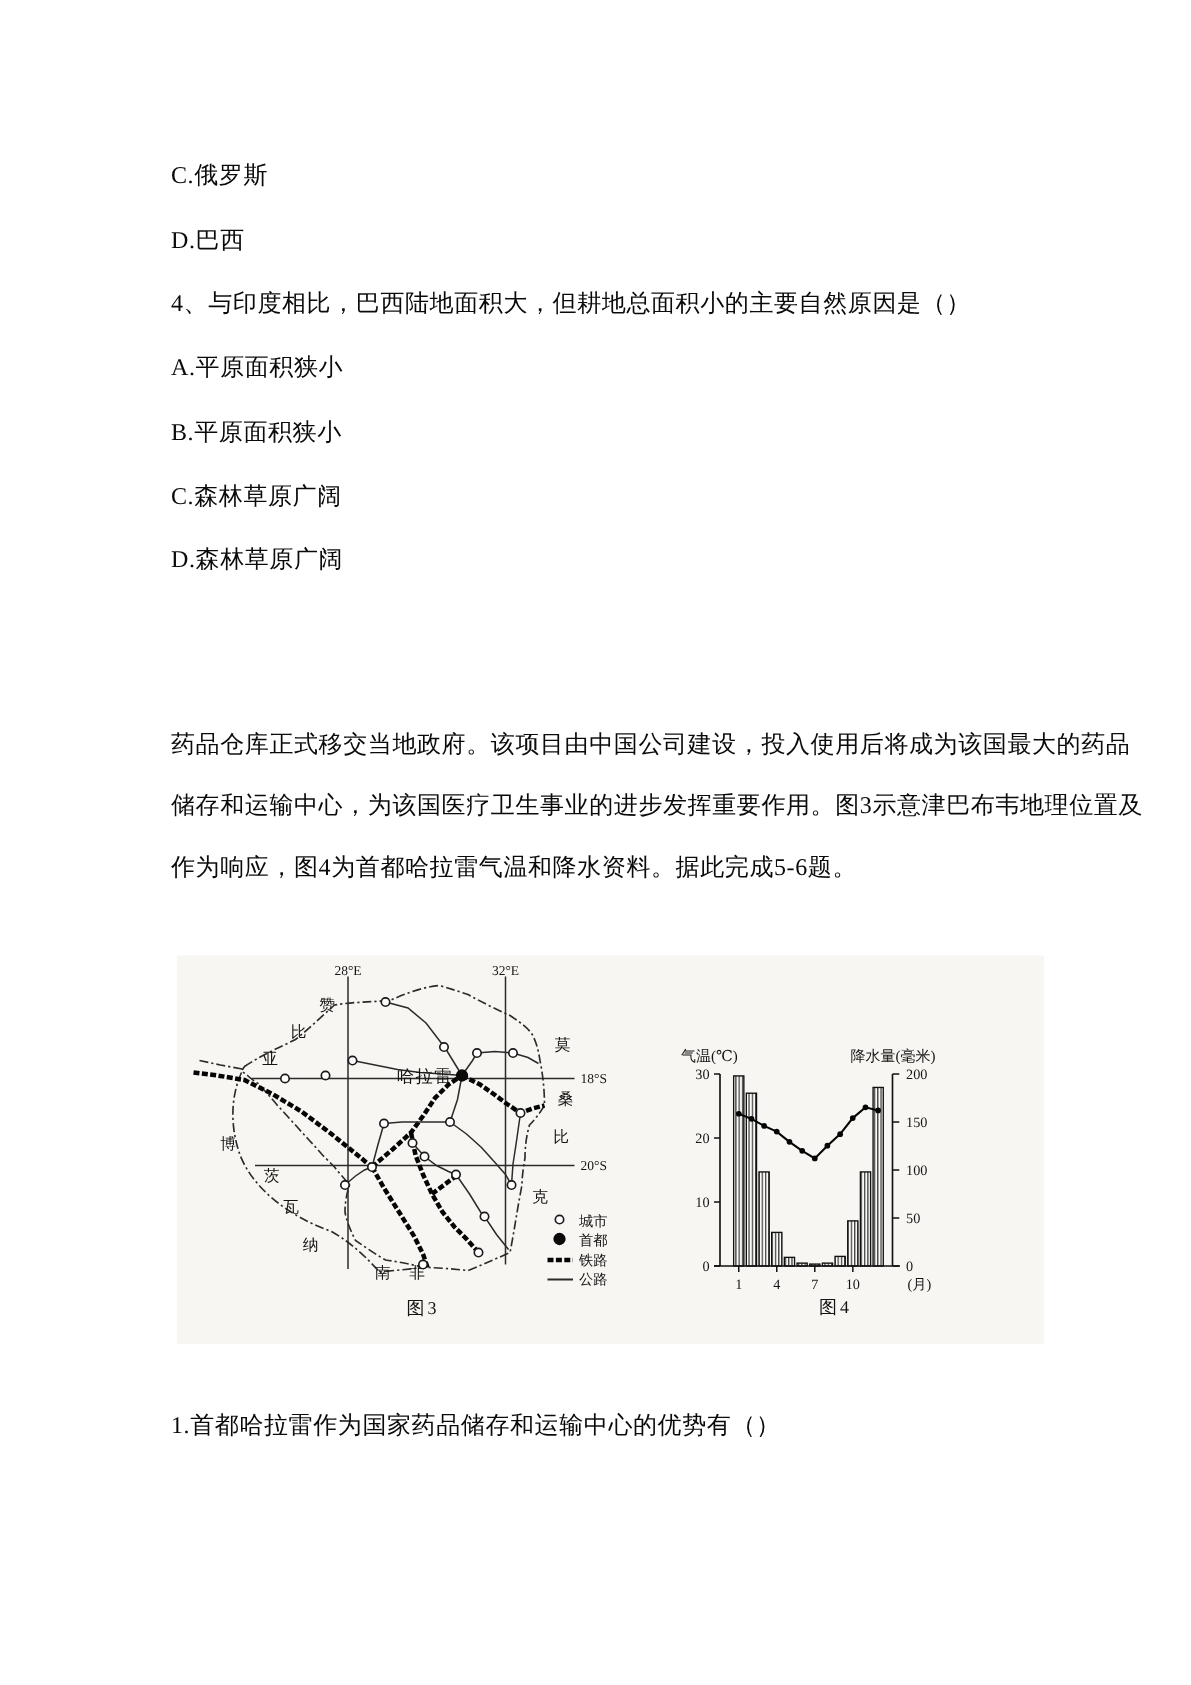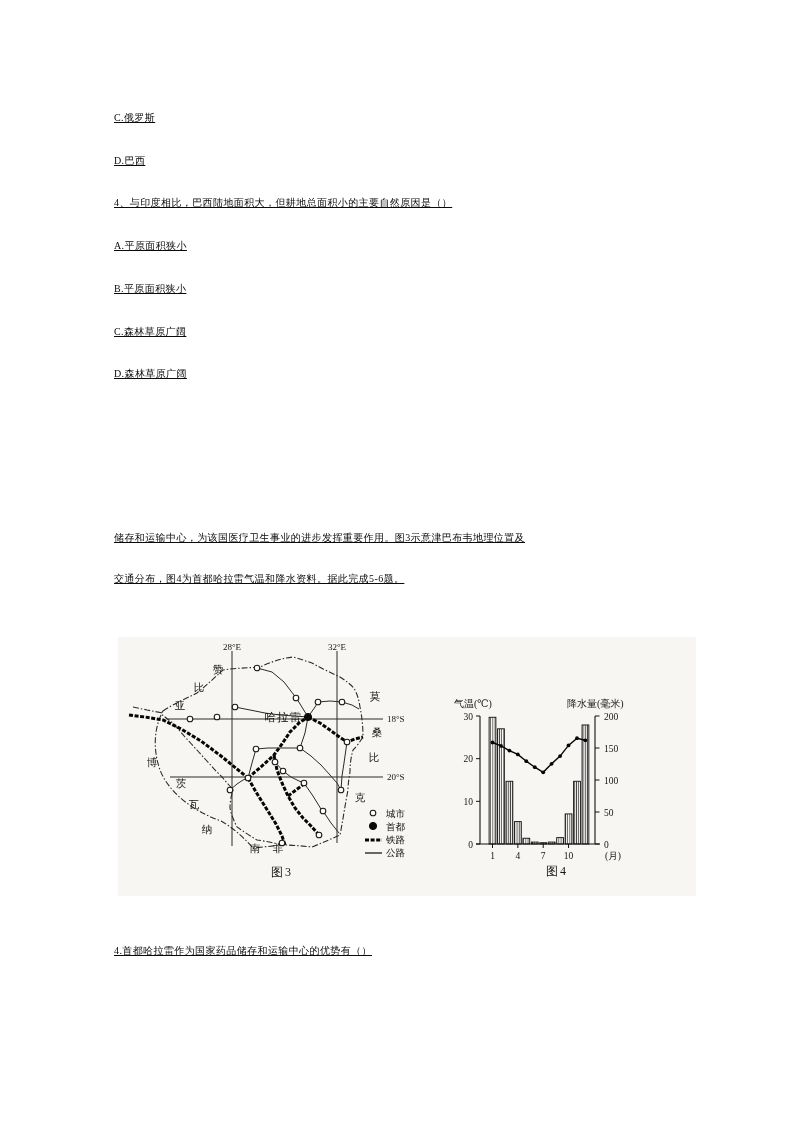--- a/index.html
+++ b/index.html
@@ -7,21 +7,21 @@
   body {
     background:#ffffff;
     font-family:"Liberation Serif","DejaVu Serif",serif;
     color:#0a0a0a;
     position:relative;
     overflow:hidden;
   }
   .page { position:absolute; left:0; top:0; width:794px; height:1123px; background:#fff; }
   .tl {
     position:absolute; left:114px; white-space:nowrap;
-    font-size:10px; line-height:20px; letter-spacing:0.4px;text-decoration:underline;
+    font-size:16px; line-height:20px; letter-spacing:0.4px;
   }
   .figure-bg {
     position:absolute; left:118px; top:637px; width:578px; height:259px;
     background:#f7f6f2;
   }
   svg { position:absolute; }
   svg text { fill:#141414; font-family:"Liberation Serif","DejaVu Serif",serif; }
   .grid line { stroke:#2b2b2b; stroke-width:1; }
   .border { fill:none; stroke:#2b2b2b; stroke-width:1.1; stroke-dasharray:6 2 1.5 2; }
   .rail { fill:none; stroke:#050505; stroke-width:3; stroke-dasharray:4 1.6; }
@@ -48,22 +48,23 @@
 
   <div class="tl" style="top:108px">C.俄罗斯</div>
   <div class="tl" style="top:151px">D.巴西</div>
 
   <div class="tl" style="top:193px">4、与印度相比，巴西陆地面积大，但耕地总面积小的主要自然原因是（）</div>
   <div class="tl" style="top:236px">A.平原面积狭小</div>
   <div class="tl" style="top:279px">B.平原面积狭小</div>
   <div class="tl" style="top:322px">C.森林草原广阔</div>
   <div class="tl" style="top:364px">D.森林草原广阔</div>
 
+  <div class="tl" style="top:487px">药品仓库正式移交当地政府。该项目由中国公司建设，投入使用后将成为该国最大的药品</div>
   <div class="tl" style="top:528px">储存和运输中心，为该国医疗卫生事业的进步发挥重要作用。图3示意津巴布韦地理位置及</div>
-  <div class="tl" style="top:569px">交通分布，图4为首都哈拉雷气温和降水资料。据此完成5-6题。</div>
+  <div class="tl" style="top:569px">作为响应，图4为首都哈拉雷气温和降水资料。据此完成5-6题。</div>
 
   <div class="figure-bg"></div>
 
   <svg id="map-svg" style="left:125px; top:643px;" width="330" height="240" viewBox="0 0 330 240">
     <g class="grid">
       <line x1="107" y1="8" x2="107" y2="203"></line>
       <line x1="212" y1="8" x2="212" y2="200"></line>
       <line x1="43" y1="76" x2="258" y2="76"></line>
       <line x1="45" y1="134" x2="258" y2="134"></line>
     </g>
@@ -236,15 +237,15 @@
       </g>
 
     <line class="ax" x1="30" y1="23" x2="30" y2="151"></line>
     <line class="ax" x1="145" y1="23" x2="145" y2="151"></line>
     <line class="ax" x1="26" y1="151" x2="150" y2="151"></line>
 
     <text class="ticktext" x="155" y="166">(月)</text>
     <text class="caption" x="107" y="182" text-anchor="middle">图4</text>
   </svg>
 
-  <div class="tl" style="top:941px">4.首都哈拉雷作为国家药品储存和运输中心的优势有（）</div>
+  <div class="tl" style="top:941px">1.首都哈拉雷作为国家药品储存和运输中心的优势有（）</div>
 
 </div>
 
 </body></html>

